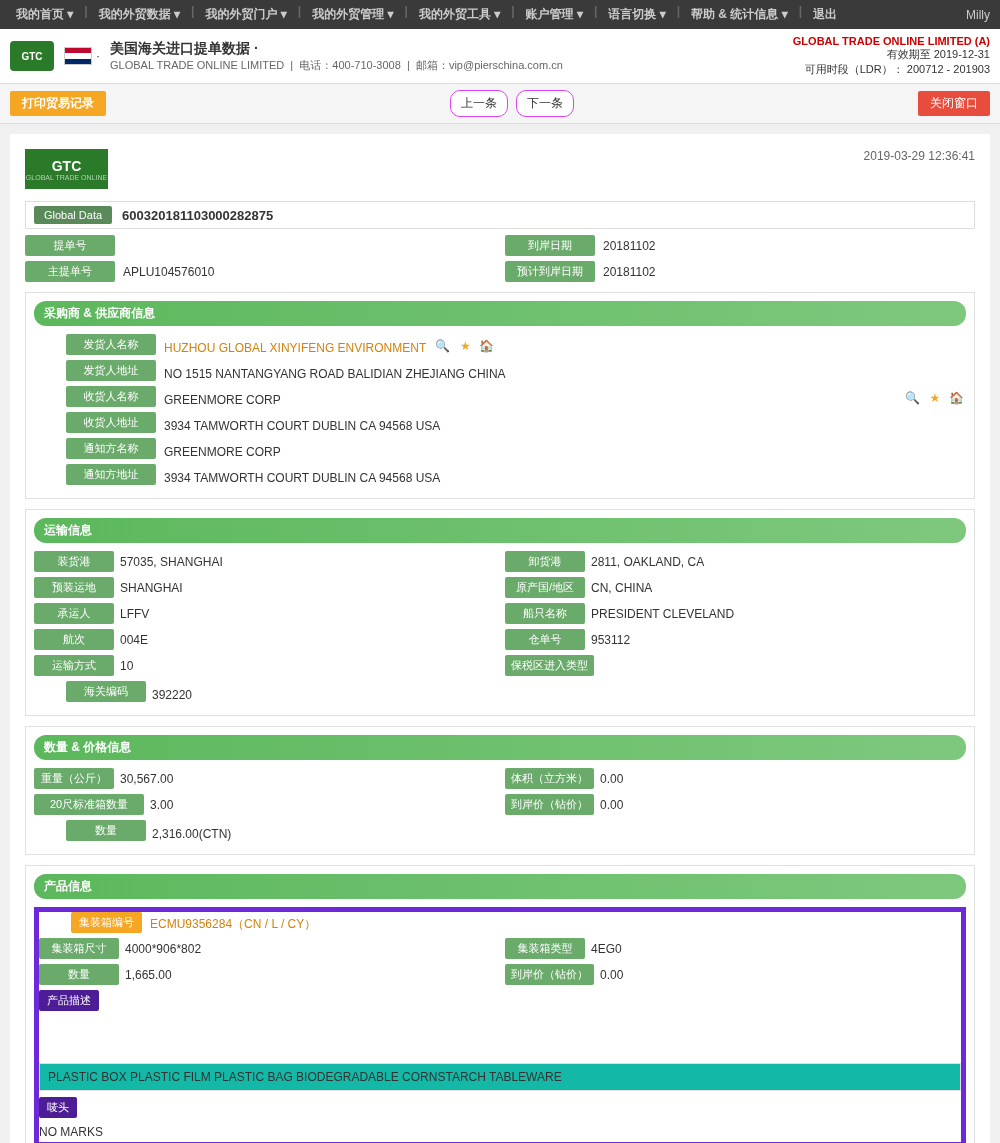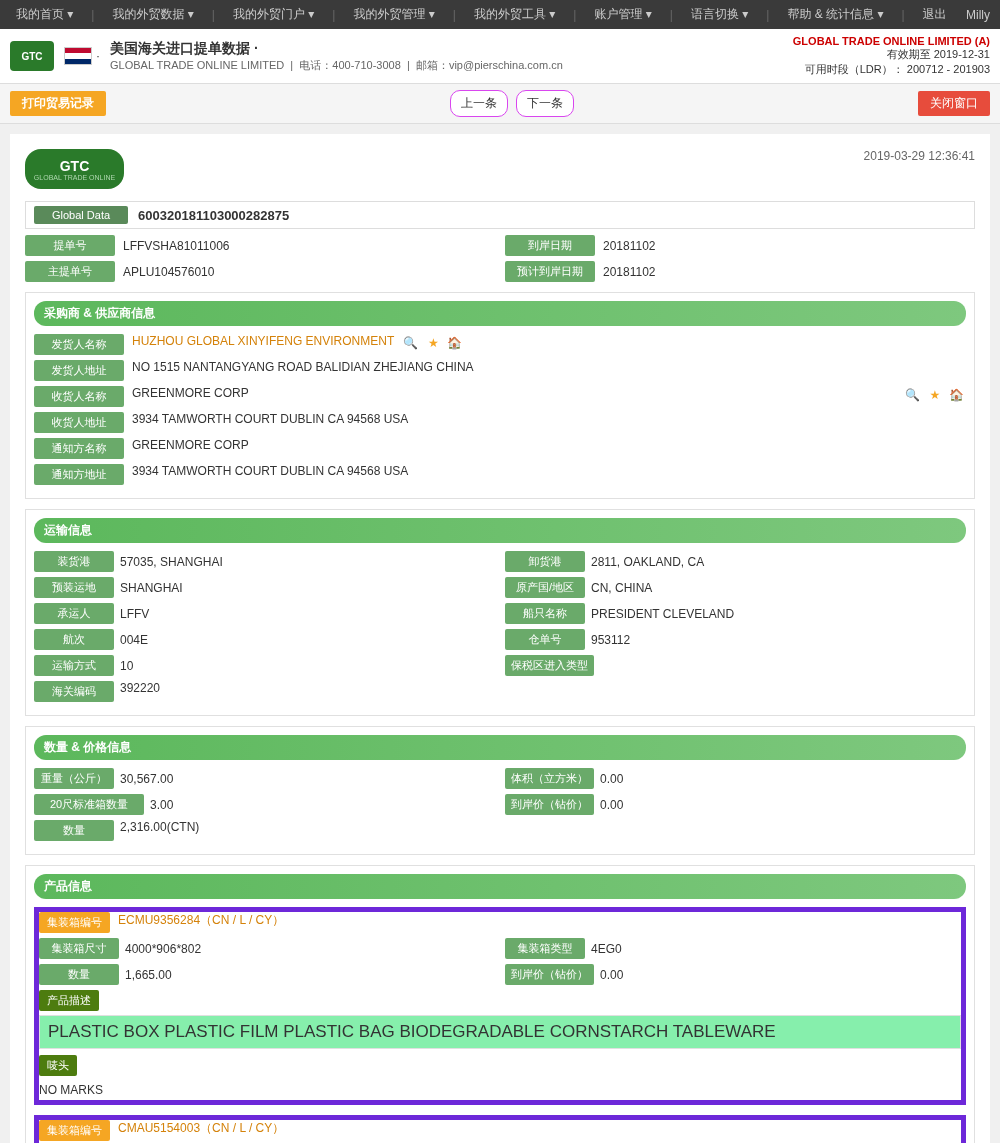--- a/index.html
+++ b/index.html
@@ -1,20 +1,20 @@
 <!DOCTYPE html>
 <html><head>
   <meta charset="utf-8">
   <style>
     * { margin: 0; padding: 0; box-sizing: border-box; }
     body { font-family: Arial, sans-serif; font-size: 12px; background: #e8e8e8; color: #333; width: 1000px; }
 
     
     .top-nav { background: #3a3a3a; color: #ccc; display: flex; align-items: center; padding: 4px 10px; font-size: 12px; justify-content: space-between; }
-    .top-nav-left { display: flex; gap: 12px; align-items: center; }
+    .top-nav-left { display: flex; gap: 5px; align-items: flex-start; font-weight: bold; }
     .top-nav-item { color: #ccc; cursor: pointer; padding: 2px 6px; }
     .top-nav-right { color: #ccc; }
 
     
     .header { background: #fff; display: flex; align-items: center; padding: 6px 10px; border-bottom: 1px solid #ddd; justify-content: space-between; }
     .header-left { display: flex; align-items: center; gap: 10px; }
     .flag-box { display: flex; align-items: center; gap: 4px; font-size: 12px; }
     .flag { width: 28px; height: 18px; background: linear-gradient(to bottom, #bf0a30 33%, #fff 33%, #fff 66%, #002868 66%); border: 1px solid #ccc; position: relative; }
     .header-right { text-align: right; font-size: 11px; color: #c00; }
 
@@ -28,41 +28,41 @@
 
     
     .main-content { background: #f0f0f0; padding: 10px; }
     .doc-container { background: #fff; padding: 15px; margin: 0 auto; }
 
     
     .doc-header { display: flex; justify-content: space-between; align-items: flex-start; margin-bottom: 12px; }
     .doc-datetime { font-size: 12px; color: #666; text-align: right; }
 
     
-    .info-row { display: flex; align-items: flex-start; margin-bottom: 5px; }
+    .info-row { display: flex; align-items: flex-end; margin-bottom: 5px; margin-left: 32px; }
     .info-label { background: #6aaa6a; color: #fff; padding: 3px 8px; font-size: 11px; min-width: 90px; text-align: center; border-radius: 2px; margin-right: 8px; white-space: nowrap; }
     .info-value { font-size: 12px; color: #333; flex: 1; }
     .info-value-link { color: #d4820a; font-size: 12px; }
     .info-icons { display: flex; gap: 4px; margin-left: 8px; }
     .info-icon { width: 18px; height: 18px; display: flex; align-items: center; justify-content: center; cursor: pointer; }
 
     
     .two-col-row { display: flex; gap: 10px; margin-bottom: 5px; }
     .two-col-row .col { display: flex; align-items: center; flex: 1; }
     .info-label-sm { background: #6aaa6a; color: #fff; padding: 3px 6px; font-size: 11px; min-width: 80px; text-align: center; border-radius: 2px; margin-right: 6px; white-space: nowrap; }
 
     
     .global-row { display: flex; align-items: center; margin-bottom: 6px; border: 1px solid #ddd; padding: 4px 8px; }
-    .global-label { background: #5a8a5a; color: #fff; padding: 3px 18px; font-size: 11px; border-radius: 2px; margin-right: 10px; }
+    .global-label { background: #5a8a5a; color: #fff; padding: 3px 10px; font-size: 11px; border-radius: 2px; margin-right: 10px; }
 
     
     .product-section { border: 5px solid #6d28d9; padding: 0; margin-bottom: 10px; }
     .container-badge { background: #f5a623; color: #fff; padding: 3px 8px; font-size: 11px; border-radius: 2px; margin-right: 8px; }
-    .product-desc-box { border: 1px solid #e0e0e0; padding: 6px 8px; font-size: 17px; color: #333; margin-bottom: 6px; background: #86efac; }
-    .marks-label { background: #4d7c0f; color: #fff; padding: 3px 8px; font-size: 11px; border-radius: 2px; display: inline-block; margin-bottom: 4px; }
+    .product-desc-box { border: 1px solid #e0e0e0; padding: 6px 8px; font-size: 12px; color: #333; margin-bottom: 6px; background: #14b8a6; margin-top: 48px; }
+    .marks-label { background: #4c1d95; color: #fff; padding: 3px 8px; font-size: 11px; border-radius: 2px; display: inline-block; margin-bottom: 4px; }
     .marks-value { font-size: 12px; color: #333; padding: 3px 0; }
 
     
     .gtc-logo { display: flex; align-items: center; gap: 4px; }
     .gtc-icon { width: 44px; height: 30px; background: #2a7a2a; border-radius: 4px; display: flex; align-items: center; justify-content: center; position: relative; overflow: hidden; }
     .gtc-icon::before { content: 'GTC'; color: #fff; font-size: 10px; font-weight: bold; }
 
     .section-box { border: 1px solid #e0e0e0; padding: 8px; margin-bottom: 10px; }
     .section-title-bar { background: linear-gradient(to right, #5cb85c, #7ec87e); color: #fff; padding: 4px 10px; font-size: 12px; font-weight: bold; margin-bottom: 8px; border-radius: 12px; }
   </style>
@@ -136,37 +136,36 @@
   <div class="toolbar-right">
     <button class="btn-close">关闭窗口</button>
   </div>
 </div>
 
 <div class="main-content">
   <div class="doc-container">
 
     <div class="doc-header">
       <div class="gtc-logo">
-        <div style="width:99px;height:40px;background:#2a7a2a;border-radius:16px;display:flex;flex-direction:column;align-items:center;justify-content:center;">
+        <div style="width:83px;height:40px;background:#2a7a2a;border-radius:0;display:flex;flex-direction:column;align-items:center;justify-content:center;">
           <span style="color:#fff;font-size:14px;font-weight:bold;">GTC</span>
           <span style="color:#aed6ae;font-size:7px;">GLOBAL TRADE ONLINE</span>
         </div>
       </div>
       <div class="doc-datetime">2019-03-29 12:36:41</div>
     </div>
 
     <div class="global-row">
       <span class="global-label">Global Data</span>
       <span style="font-size:13px;font-weight:bold;">600320181103000282875</span>
     </div>
 
     <div class="two-col-row">
       <div class="col">
         <span class="info-label">提单号</span>
-        <span class="info-value">LFFVSHA81011006</span>
       </div>
       <div class="col">
         <span class="info-label">到岸日期</span>
         <span class="info-value">20181102</span>
       </div>
     </div>
 
     <div class="two-col-row" style="margin-bottom:10px;">
       <div class="col">
         <span class="info-label">主提单号</span>

